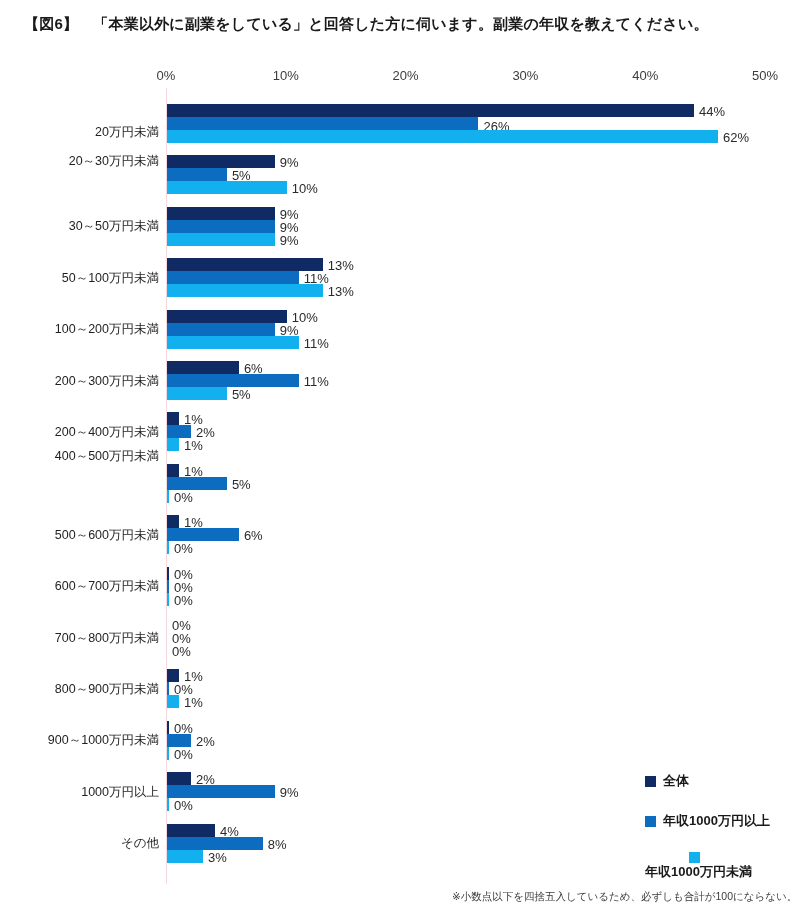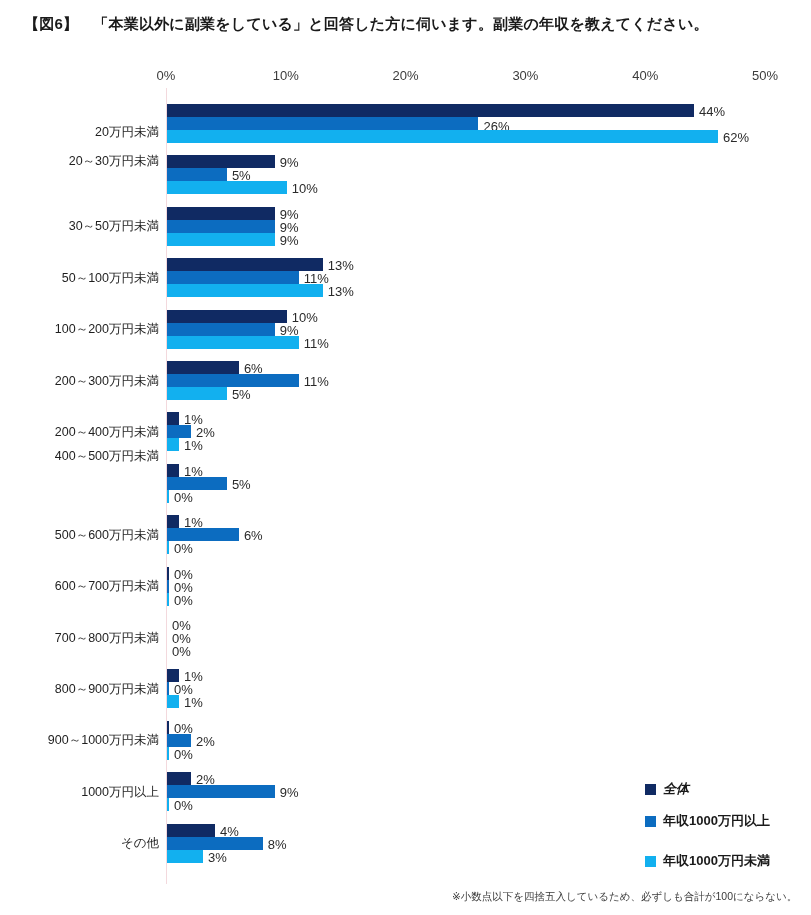--- a/index.html
+++ b/index.html
@@ -231,27 +231,27 @@
       <div class="bar s0" style="top: 823.6px; width: 47.92px;"></div>
       <div class="bar-label" style="left: 219.92px; top: 824.6px;">4%</div>
       <div class="bar s1" style="top: 836.6px; width: 95.84px;"></div>
       <div class="bar-label" style="left: 267.84px; top: 837.6px;">8%</div>
       <div class="bar s2" style="top: 849.6px; width: 35.94px;"></div>
       <div class="bar-label" style="left: 207.94px; top: 850.6px;">3%</div>
     </div>
 </div>
 
 <div id="legend">
-    <div class="legend-row" style="top: 8px; left: 0px; font-style: italic;">
+    <div class="legend-row" style="top: 0px; left: 0px;">
       <span class="legend-swatch" style="background: rgb(16, 42, 99);"></span>
       <span class="legend-label">全体</span>
     </div>
     <div class="legend-row" style="top: 40px; left: 0px;">
       <span class="legend-swatch" style="background: rgb(12, 108, 192);"></span>
       <span class="legend-label">年収1000万円以上</span>
     </div>
-    <div class="legend-row" style="top: 80px; left: 0px;">
+    <div class="legend-row" style="top: 80px; left: 0px; flex-direction: column;">
       <span class="legend-swatch" style="background: rgb(18, 176, 239);"></span>
       <span class="legend-label">年収1000万円未満</span>
     </div>
   </div>
 
 <div id="footnote">※小数点以下を四捨五入しているため、必ずしも合計が100にならない。</div>
 
 </body></html>

